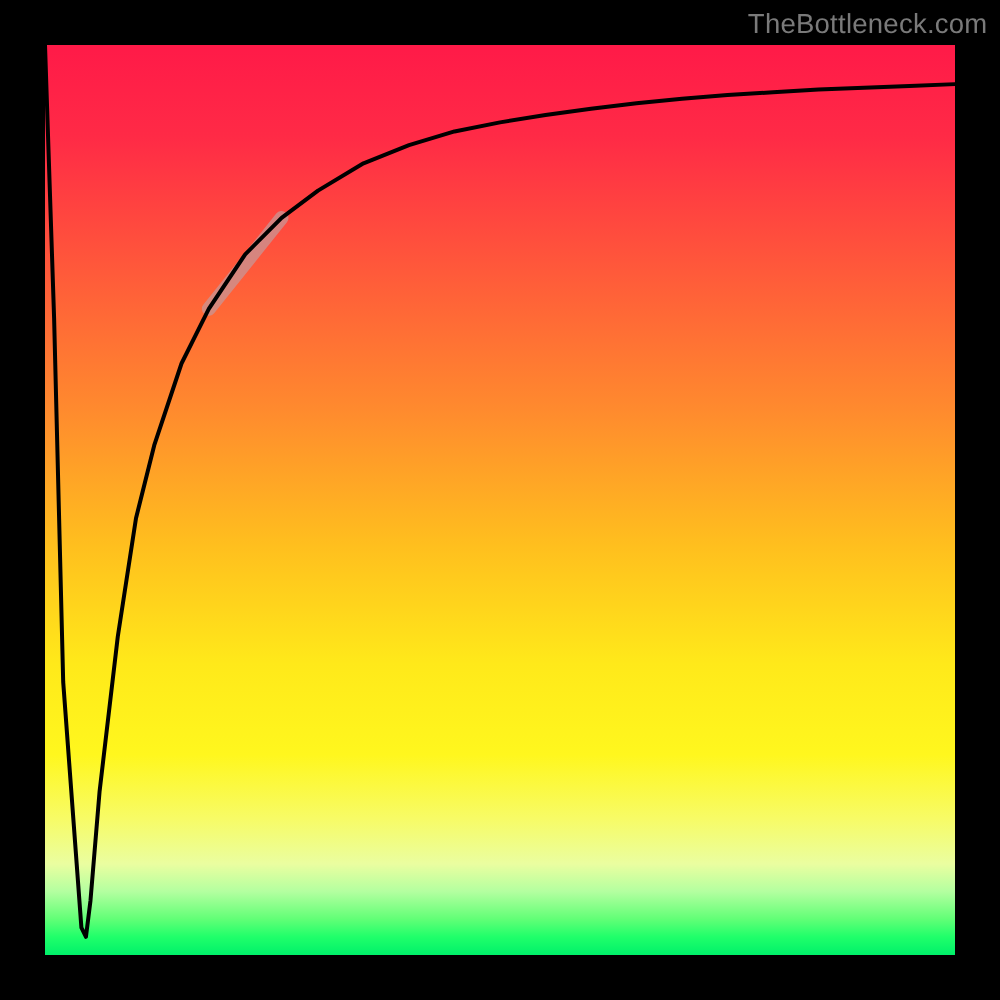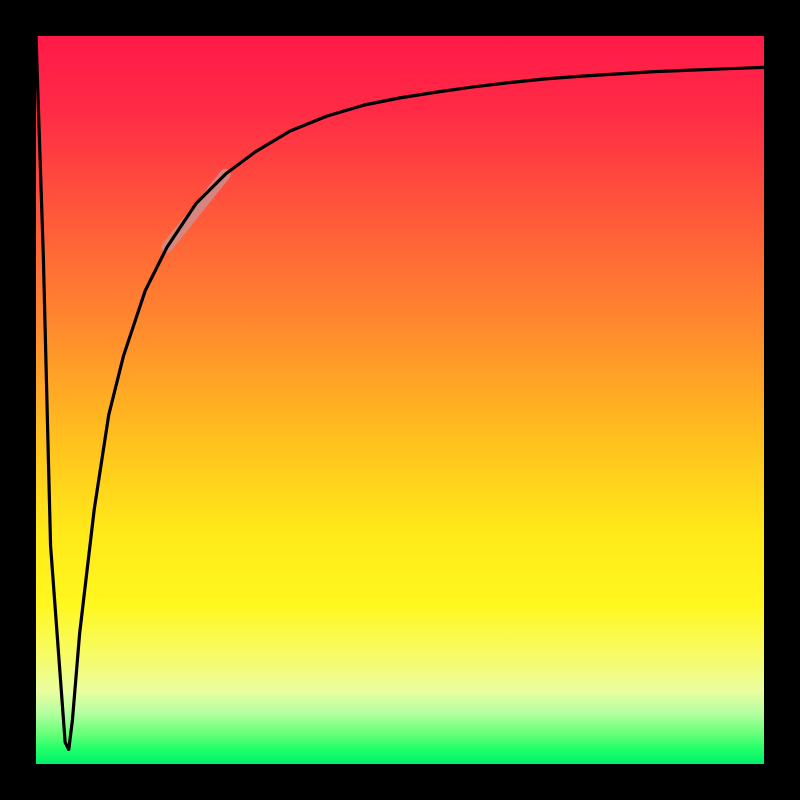--- a/index.html
+++ b/index.html
@@ -61,13 +61,14 @@
 </head>
 <body>
 
 <div class="stage">
   <div class="plot-area">
     <svg class="curve" viewBox="0 0 728 728" preserveAspectRatio="none">
       <path id="seg-highlight" fill="none" stroke="rgba(200,150,150,0.75)" stroke-width="11" stroke-linecap="round" d="M131.04,211.12 L189.28,138.32"></path>
       <path id="seg-main" fill="none" stroke="#000" stroke-width="3.2" stroke-linejoin="round" stroke-linecap="round" d="M0.00,0.00 L7.28,218.40 L14.56,509.60 L29.12,706.16 L32.76,713.44 L36.40,684.32 L43.68,596.96 L58.24,473.20 L72.80,378.56 L87.36,320.32 L109.20,254.80 L131.04,211.12 L160.16,167.44 L189.28,138.32 L218.40,116.48 L254.80,94.64 L291.20,80.08 L327.60,69.16 L364.00,61.88 L400.40,56.06 L436.80,50.96 L473.20,46.59 L509.60,42.95 L546.00,40.04 L582.40,37.86 L618.80,35.67 L655.20,34.22 L691.60,32.76 L728.00,31.30"></path>
     </svg>
   </div>
+  <div class="watermark">TheBottleneck.com</div>
 </div>
 
 </body></html>

